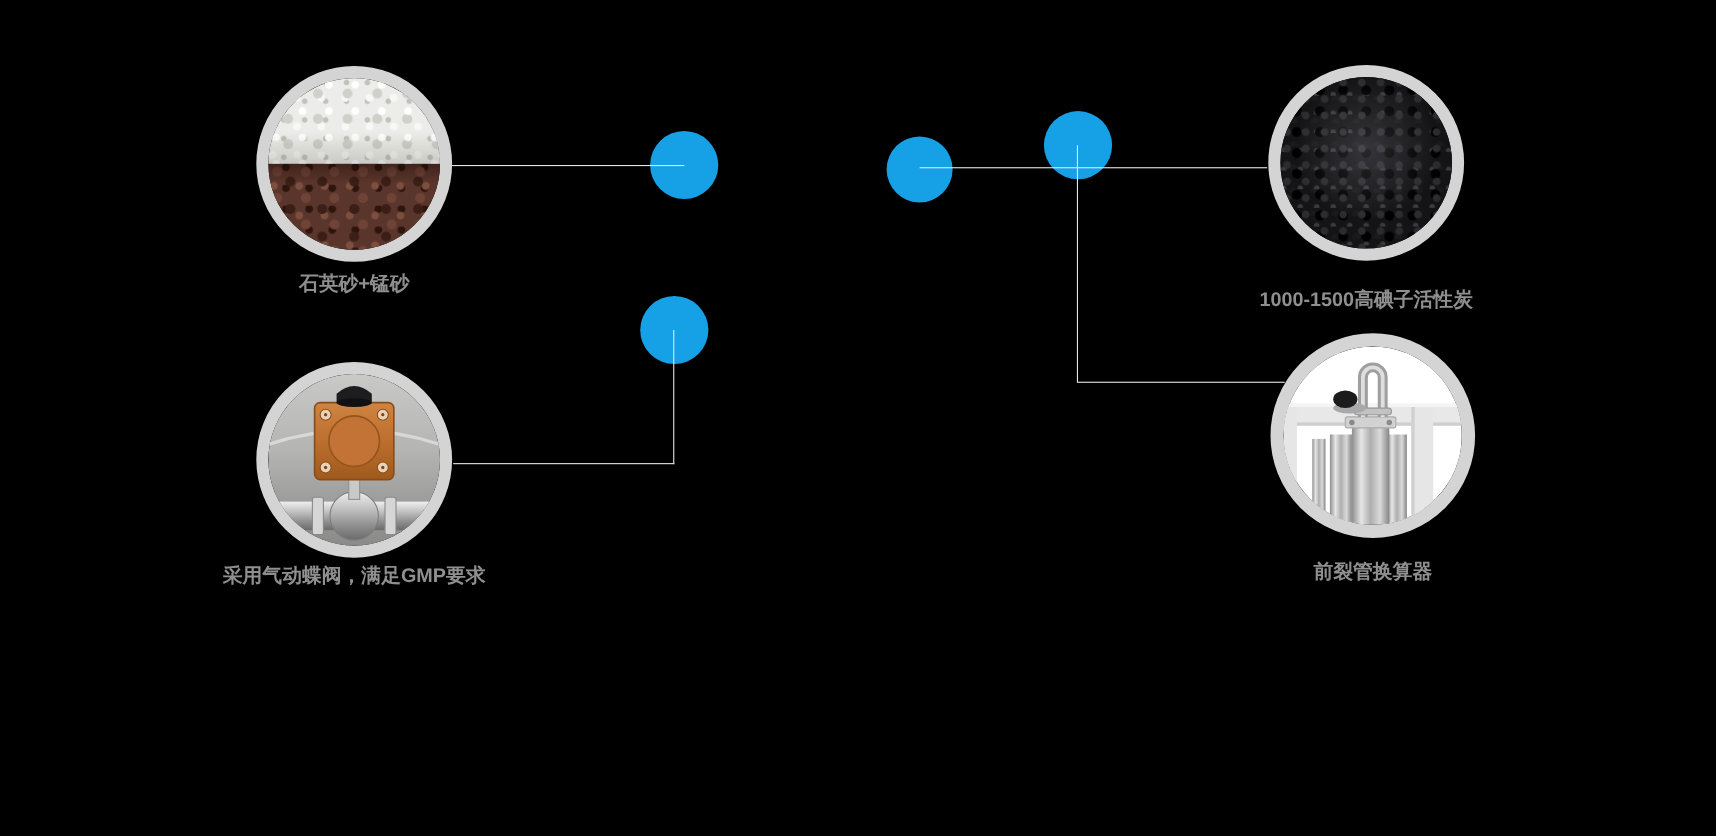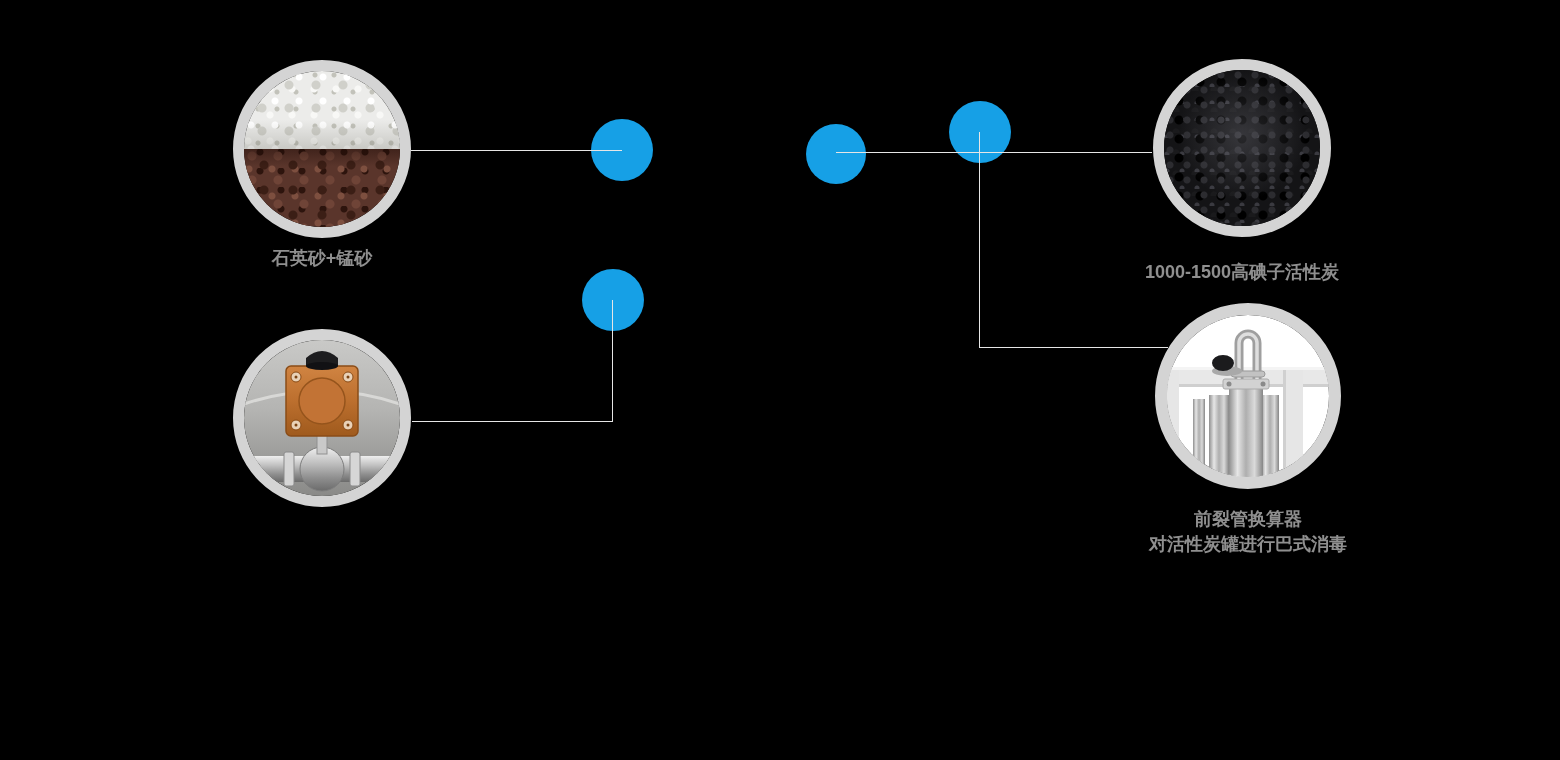--- a/index.html
+++ b/index.html
@@ -133,20 +133,21 @@
           <circle cx="52" cy="37" r="1.5"></circle>
             <circle cx="104" cy="37" r="1.5"></circle>
           <circle cx="52" cy="85" r="1.5"></circle>
             <circle cx="104" cy="85" r="1.5"></circle>
         </g>
         <path d="M62 26 L62 18 Q78 4 94 18 L94 26 Z" fill="#1d1d1f"></path>
         <ellipse cx="78" cy="26" rx="16" ry="4" fill="#111114"></ellipse>
       </svg>
     </div>
   </figure>
+  <div class="caption" style="left:162px;top:511px;width:320px;">采用气动蝶阀，满足GMP要求</div>
 
   <figure class="photo-circle" style="left:1153px;top:59px;width:178px;height:178px;">
     <div class="photo carbon"></div>
   </figure>
   <div class="caption" style="left:1082px;top:260px;width:320px;">1000-1500高碘子活性炭</div>
 
   <figure class="photo-circle big" style="left:1155px;top:303px;width:186px;height:186px;">
     <div class="photo">
       <svg viewBox="0 0 162 162">
         <defs>
@@ -175,16 +176,15 @@
         <path d="M72 64 V28 A9 9 0 0 1 90 28 V64" fill="none" stroke="#9f9f9f" stroke-width="9"></path>
         <path d="M72 64 V28 A9 9 0 0 1 90 28 V64" fill="none" stroke="#dedede" stroke-width="3.5"></path>
         <rect x="64" y="56" width="34" height="6" rx="3" fill="#c2c2c2" stroke="#9a9a9a" stroke-width="1"></rect>
         <ellipse cx="60" cy="56" rx="15" ry="5" fill="#a9a9a9"></ellipse>
         <ellipse cx="56" cy="48" rx="11" ry="8" fill="#1b1b1d"></ellipse>
       </svg>
     </div>
   </figure>
   <div class="caption" style="left:1088px;top:507px;width:320px;">
     <div>前裂管换算器</div>
-    <div>对活性炭罐进行巴式消毒</div>
   </div>
 
 </div>
 
 </body></html>

